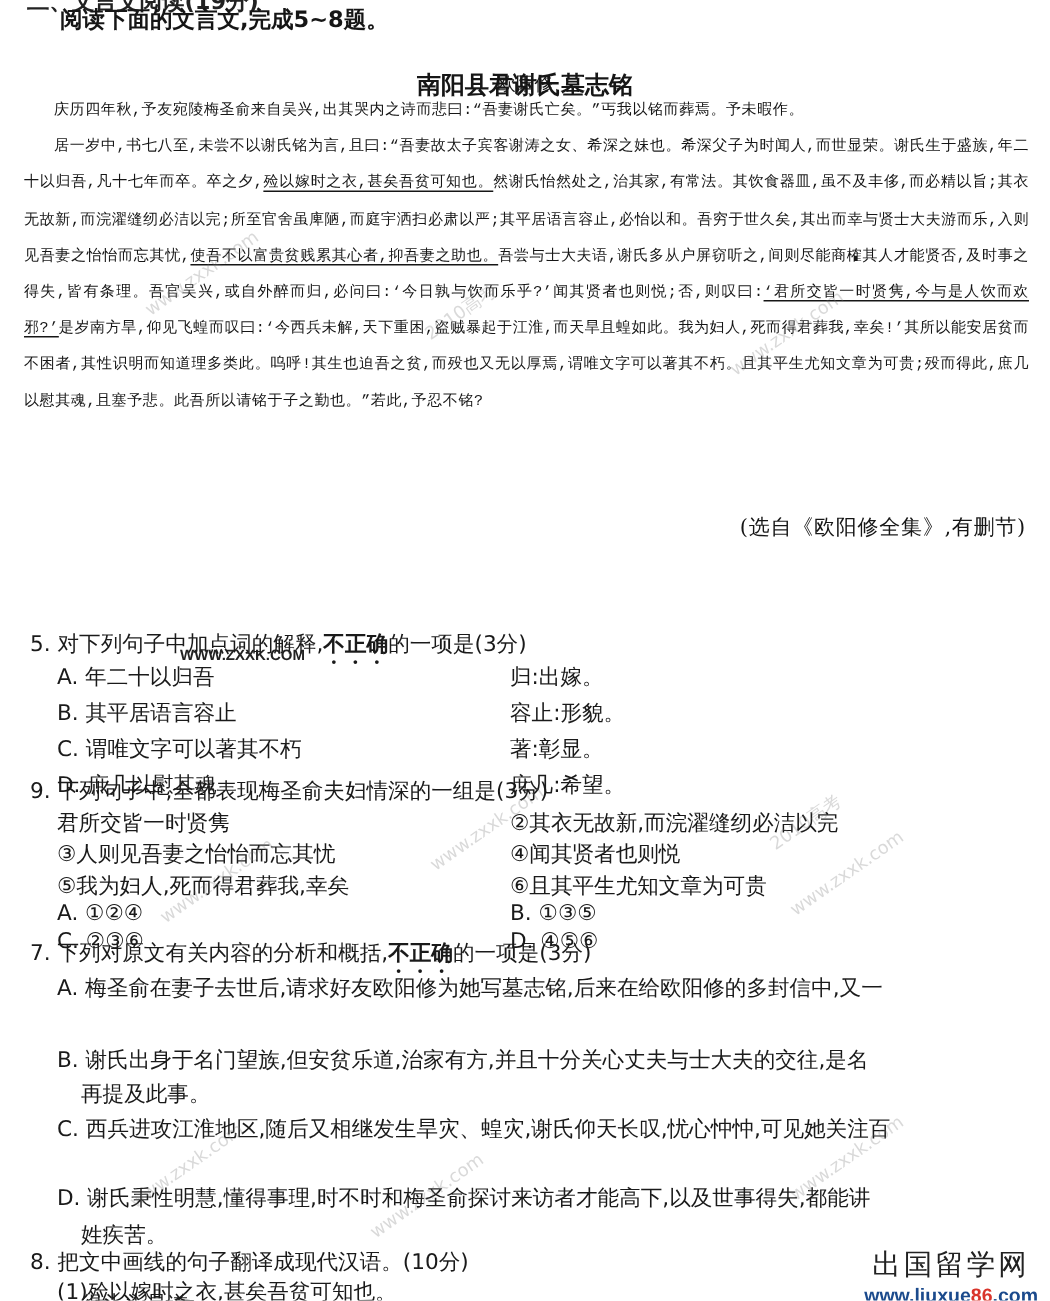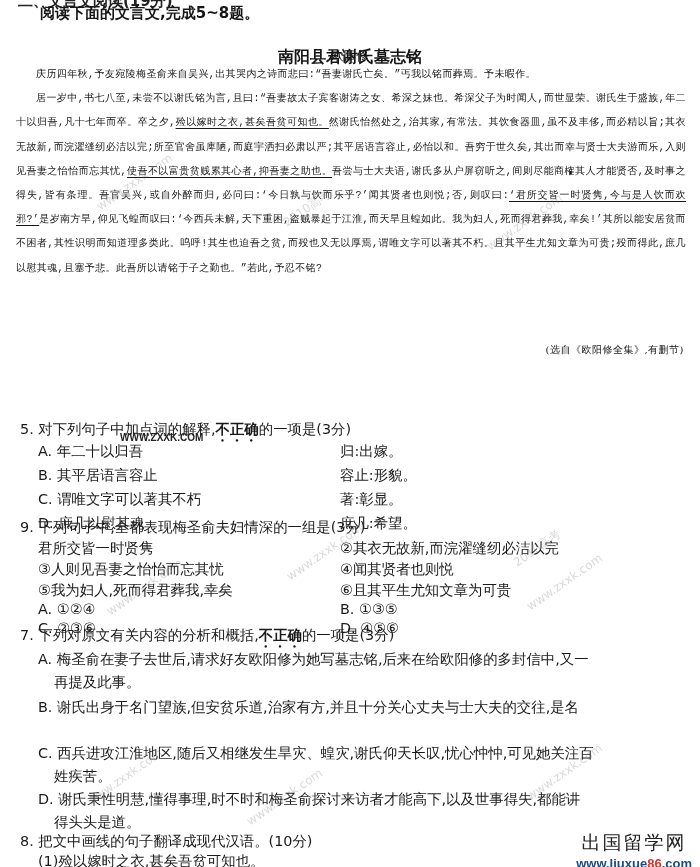--- a/index.html
+++ b/index.html
@@ -28,30 +28,30 @@
       font-size: 12.5px;
     }
     .passage {
       position: absolute; left: 16px; top: 63px; width: 670px;
       font-size: 10px; line-height: 24.2px; text-align: justify; letter-spacing: 0.4px; font-family: Liberation Mono, monospace;
     }
     .passage p { margin: 0; text-indent: 2em; }
     .passage .u { text-decoration: underline; text-underline-offset: 3px; }
     .dot { text-emphasis: dot; -webkit-text-emphasis: dot; text-emphasis-position: under; -webkit-text-emphasis-position: under; }
     .source {
-      position: absolute; right: 16px; top: 343px; font-size: 10px; letter-spacing: 0.5px;
+      position: absolute; right: 16px; top: 343px; font-size: 14px; letter-spacing: 0.5px;
     }
     .questions {
       position: absolute; left: 20px; top: 420px; width: 670px;
       font-family: "DejaVu Sans", "Liberation Sans", sans-serif; font-size: 14.4px; color: #1a1a1a;
     }
     .q { position: absolute; left: 0; white-space: nowrap; }
     .opt { position: absolute; white-space: nowrap; text-align: center; }
     .opt-wrap { position: absolute; left: 18px; width: 660px; white-space: normal; line-height: 23px; }
-    .opt-wrap .cont { padding-left: 16px; }
+    .opt-wrap .cont { padding-left: 16px; margin-top: 48px; }
     .bold { font-weight: bold; }
     .footer-logo { position: absolute; right: 8px; top: 830px; text-align: center; }
     .footer-logo .cn { font-family: "DejaVu Sans", "Liberation Sans", sans-serif; font-size: 19px; color: #222; letter-spacing: 2px; }
     .footer-logo .url { font-family: "Liberation Sans", "DejaVu Sans", sans-serif; font-size: 13px; color: #1b4a8c; font-weight: bold; }
     .footer-logo .url .hl { color: #d9342b; }
     .wm { position: absolute; color: rgba(120,120,120,0.28); font-family: "DejaVu Sans", sans-serif; font-size: 12px; transform: rotate(-35deg); pointer-events: none; white-space: nowrap; }
     .wm-bold { position: absolute; font-family: "Liberation Sans", "DejaVu Sans", sans-serif; font-weight: bold; font-size: 10px; color: #222; }
   </style>
 </head>
 <body>

